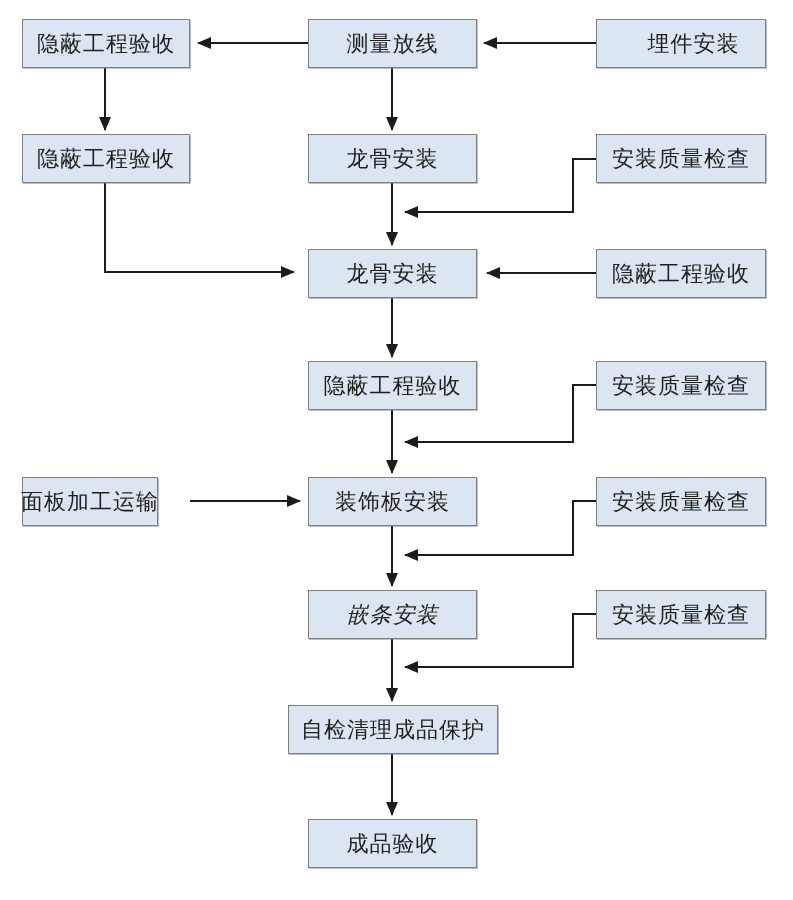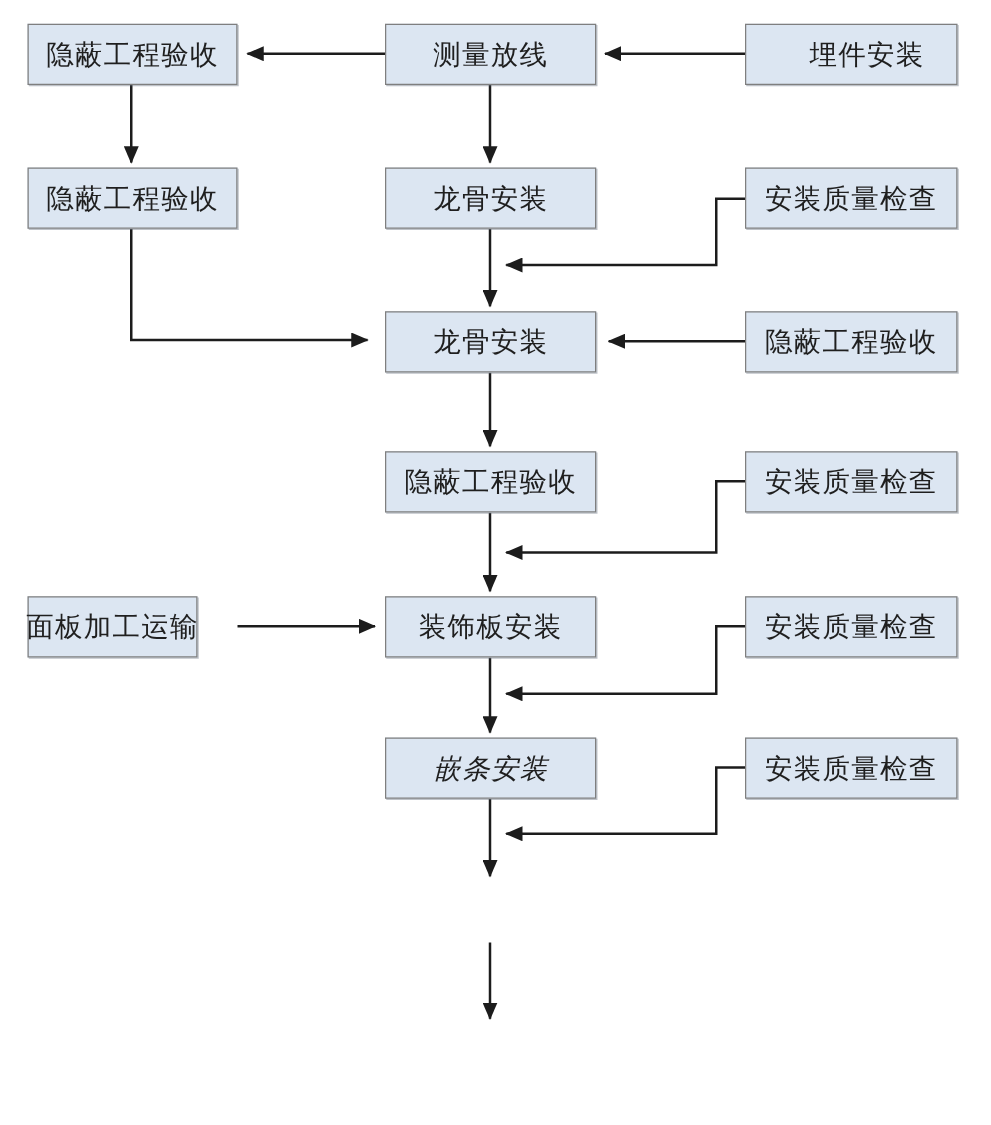--- a/index.html
+++ b/index.html
@@ -77,15 +77,17 @@
   <div class="node" style="left:308px; top:361px; width:169px; height:49px;">隐蔽工程验收</div>
   <div class="node" style="left:596px; top:361px; width:170px; height:49px;">安装质量检查</div>
 
   <div class="node" style="left:22px;  top:477px; width:136px; height:49px;">面板加工运输</div>
   <div class="node" style="left:308px; top:477px; width:169px; height:49px;">装饰板安装</div>
   <div class="node" style="left:596px; top:477px; width:170px; height:49px;">安装质量检查</div>
 
   <div class="node" style="left:308px; top:590px; width:169px; height:49px;font-style:italic;">嵌条安装</div>
   <div class="node" style="left:596px; top:590px; width:170px; height:49px;">安装质量检查</div>
 
+  <div class="node" style="left:288px; top:705px; width:210px; height:49px;">自检清理成品保护</div>
 
+  <div class="node" style="left:308px; top:819px; width:169px; height:49px;">成品验收</div>
 
 </div>
 
 </body></html>

